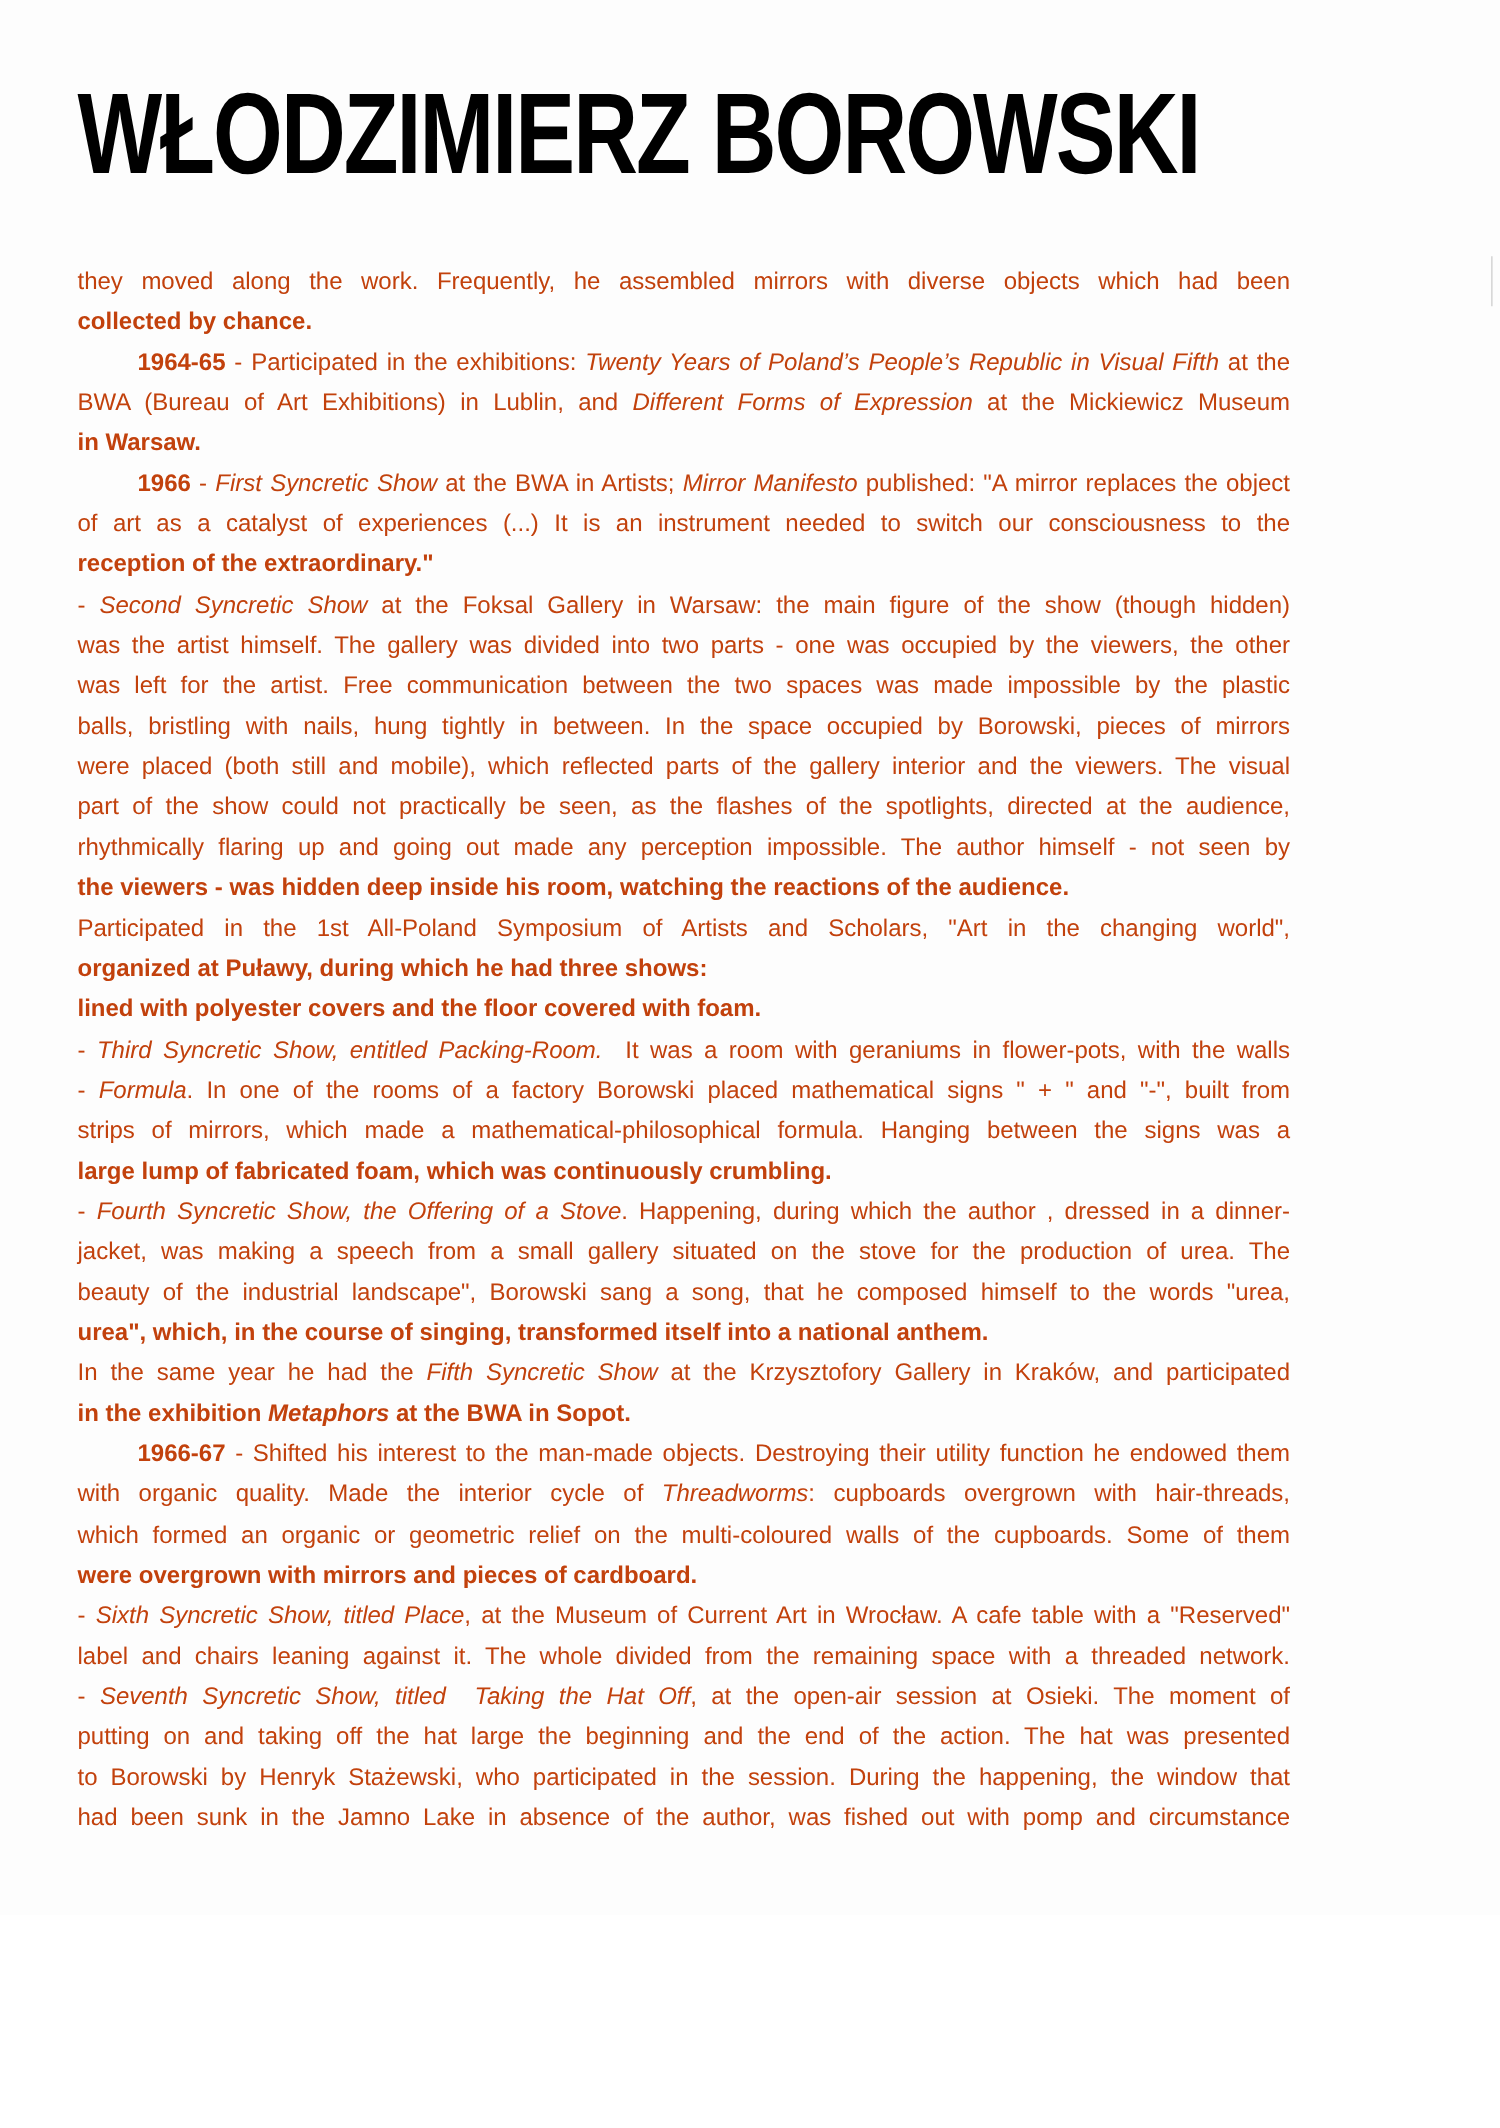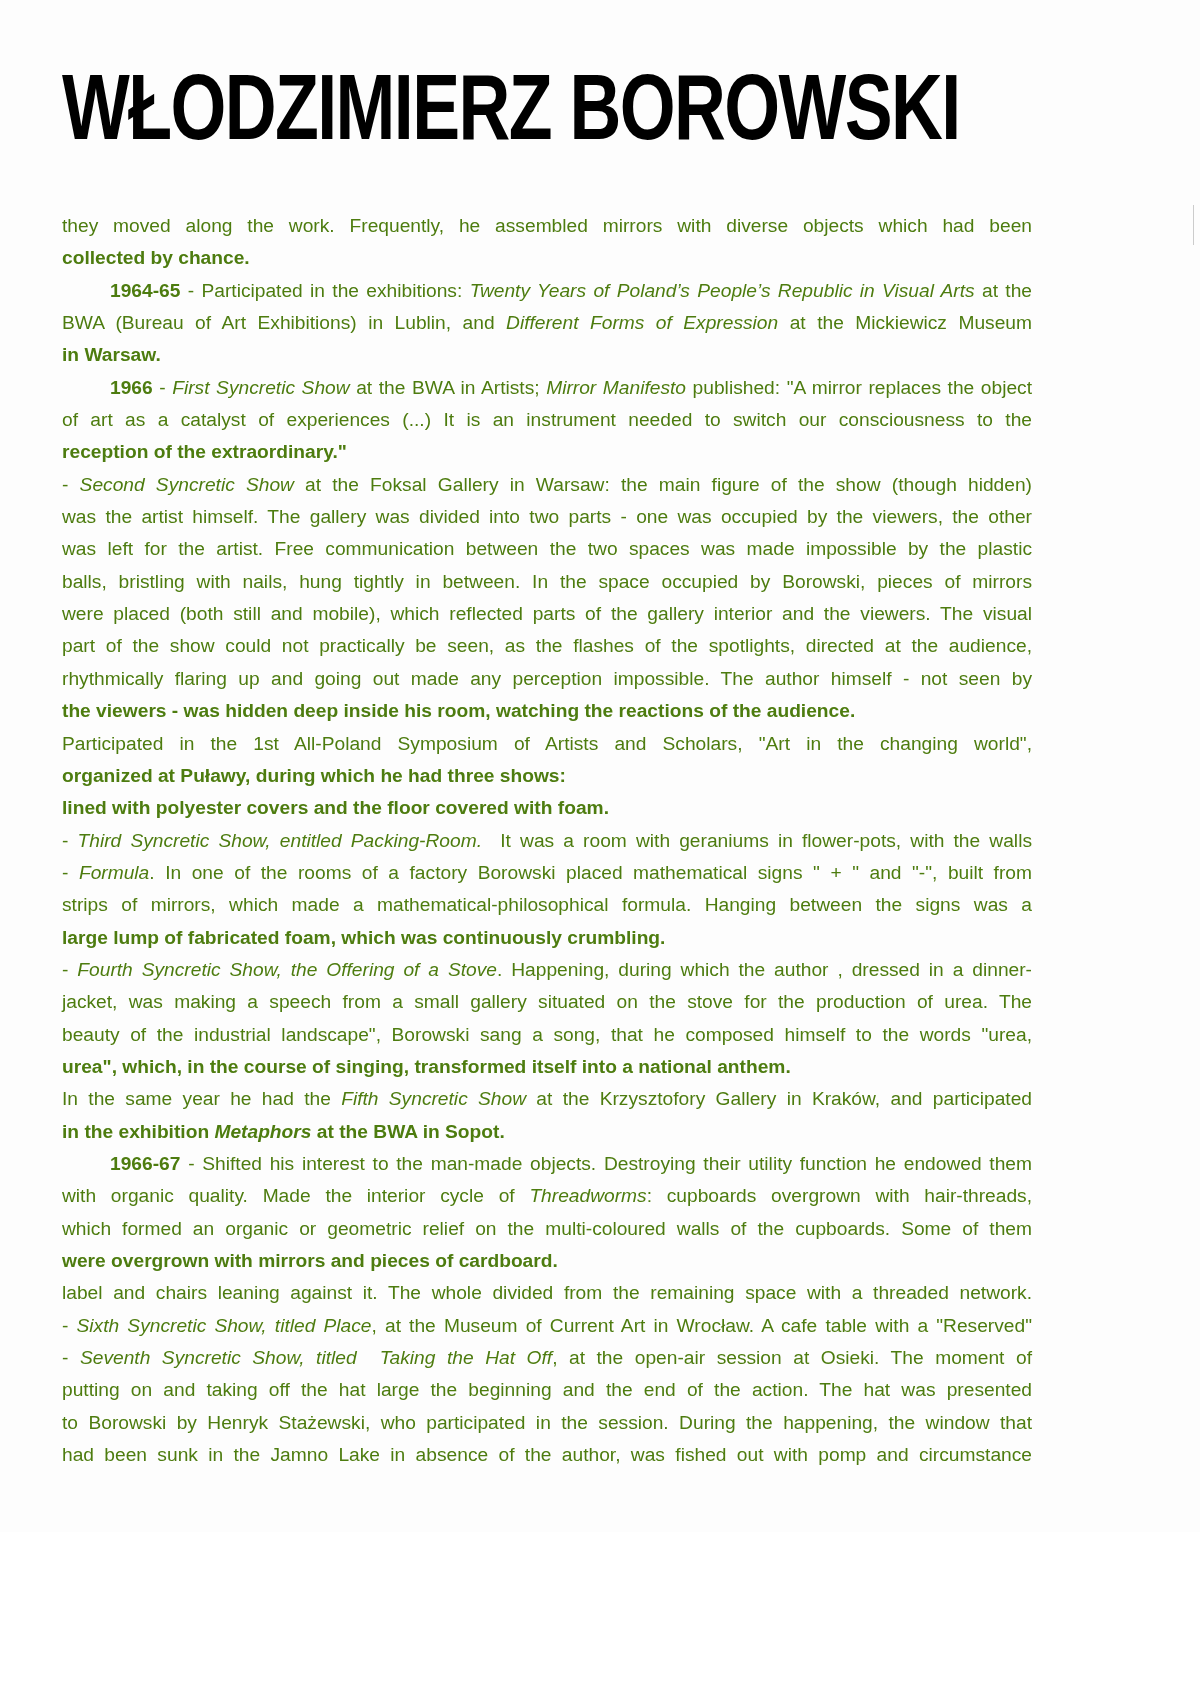--- a/index.html
+++ b/index.html
@@ -9,38 +9,38 @@
     position: absolute; left: 62px; top: 62px;
     font-family: "Liberation Sans", sans-serif;
     font-weight: bold; font-size: 92px; line-height: 90px;
     letter-spacing: -2px; color: #000;
     transform: scaleX(0.78); transform-origin: left top;
     white-space: nowrap;
   }
   .body-text {
     position: absolute; left: 62px; top: 210px; width: 970px;
     font-family: "Liberation Sans", sans-serif;
-    font-size: 19.2px; line-height: 32.35px; color: #4d7c0f;
+    font-size: 19.2px; line-height: 32.35px; color: #c2410c;
   }
   .line { display: block; text-align: justify; text-align-last: justify; white-space: nowrap; height: 32.35px; overflow: visible; }
   .line.last { text-align-last: left; font-weight: bold; }
   .line span { white-space: pre; }
   .b { font-weight: bold; margin-left: 48px; }
   .i { font-style: italic; }
   .edge-mark { position: absolute; right: 6px; top: 205px; width: 1px; height: 40px; background: #ccc; }
 </style>
 </head>
 <body>
 
 <div class="page">
   <div class="title">WŁODZIMIERZ BOROWSKI</div>
   <div class="body-text" id="body-text">
       <div class="line"><span>they moved along the work. Frequently, he assembled mirrors with diverse objects which had been</span></div>
       <div class="line last"><span>collected by chance.</span></div>
-      <div class="line"><span class="b">1964-65</span><span> - Participated in the exhibitions: </span><span class="i">Twenty Years of Poland’s People’s Republic in Visual Arts</span><span> at the</span></div>
+      <div class="line"><span class="b">1964-65</span><span> - Participated in the exhibitions: </span><span class="i">Twenty Years of Poland’s People’s Republic in Visual Fifth</span><span> at the</span></div>
       <div class="line"><span>BWA (Bureau of Art Exhibitions) in Lublin, and </span><span class="i">Different Forms of Expression</span><span> at the Mickiewicz Museum</span></div>
       <div class="line last"><span>in Warsaw.</span></div>
       <div class="line"><span class="b">1966</span><span> - </span><span class="i">First Syncretic Show</span><span> at the BWA in Artists; </span><span class="i">Mirror Manifesto</span><span> published: "A mirror replaces the object</span></div>
       <div class="line"><span>of art as a catalyst of experiences (...) It is an instrument needed to switch our consciousness to the</span></div>
       <div class="line last"><span>reception of the extraordinary."</span></div>
       <div class="line"><span>- </span><span class="i">Second Syncretic Show</span><span> at the Foksal Gallery in Warsaw: the main figure of the show (though hidden)</span></div>
       <div class="line"><span>was the artist himself. The gallery was divided into two parts - one was occupied by the viewers, the other</span></div>
       <div class="line"><span>was left for the artist. Free communication between the two spaces was made impossible by the plastic</span></div>
       <div class="line"><span>balls, bristling with nails, hung tightly in between. In the space occupied by Borowski, pieces of mirrors</span></div>
       <div class="line"><span>were placed (both still and mobile), which reflected parts of the gallery interior and the viewers. The visual</span></div>
@@ -57,21 +57,21 @@
       <div class="line"><span>- </span><span class="i">Fourth Syncretic Show, the Offering of a Stove</span><span>. Happening, during which the author , dressed in a dinner-</span></div>
       <div class="line"><span>jacket, was making a speech from a small gallery situated on the stove for the production of urea. The</span></div>
       <div class="line"><span>beauty of the industrial landscape", Borowski sang a song, that he composed himself to the words "urea,</span></div>
       <div class="line last"><span>urea", which, in the course of singing, transformed itself into a national anthem.</span></div>
       <div class="line"><span>In the same year he had the </span><span class="i">Fifth Syncretic Show</span><span> at the Krzysztofory Gallery in Kraków, and participated</span></div>
       <div class="line last"><span>in the exhibition </span><span class="i">Metaphors</span><span> at the BWA in Sopot.</span></div>
       <div class="line"><span class="b">1966-67</span><span> - Shifted his interest to the man-made objects. Destroying their utility function he endowed them</span></div>
       <div class="line"><span>with organic quality. Made the interior cycle of </span><span class="i">Threadworms</span><span>: cupboards overgrown with hair-threads,</span></div>
       <div class="line"><span>which formed an organic or geometric relief on the multi-coloured walls of the cupboards. Some of them</span></div>
       <div class="line last"><span>were overgrown with mirrors and pieces of cardboard.</span></div>
+      <div class="line"><span>- </span><span class="i">Sixth Syncretic Show, titled Place</span><span>, at the Museum of Current Art in Wrocław. A cafe table with a "Reserved"</span></div>
       <div class="line"><span>label and chairs leaning against it. The whole divided from the remaining space with a threaded network.</span></div>
-      <div class="line"><span>- </span><span class="i">Sixth Syncretic Show, titled Place</span><span>, at the Museum of Current Art in Wrocław. A cafe table with a "Reserved"</span></div>
       <div class="line"><span>- </span><span class="i">Seventh Syncretic Show, titled  Taking the Hat Off</span><span>, at the open-air session at Osieki. The moment of</span></div>
       <div class="line"><span>putting on and taking off the hat large the beginning and the end of the action. The hat was presented</span></div>
       <div class="line"><span>to Borowski by Henryk Stażewski, who participated in the session. During the happening, the window that</span></div>
       <div class="line"><span>had been sunk in the Jamno Lake in absence of the author, was fished out with pomp and circumstance</span></div>
     </div>
   <div class="edge-mark"></div>
 </div>
 
 </body></html>

